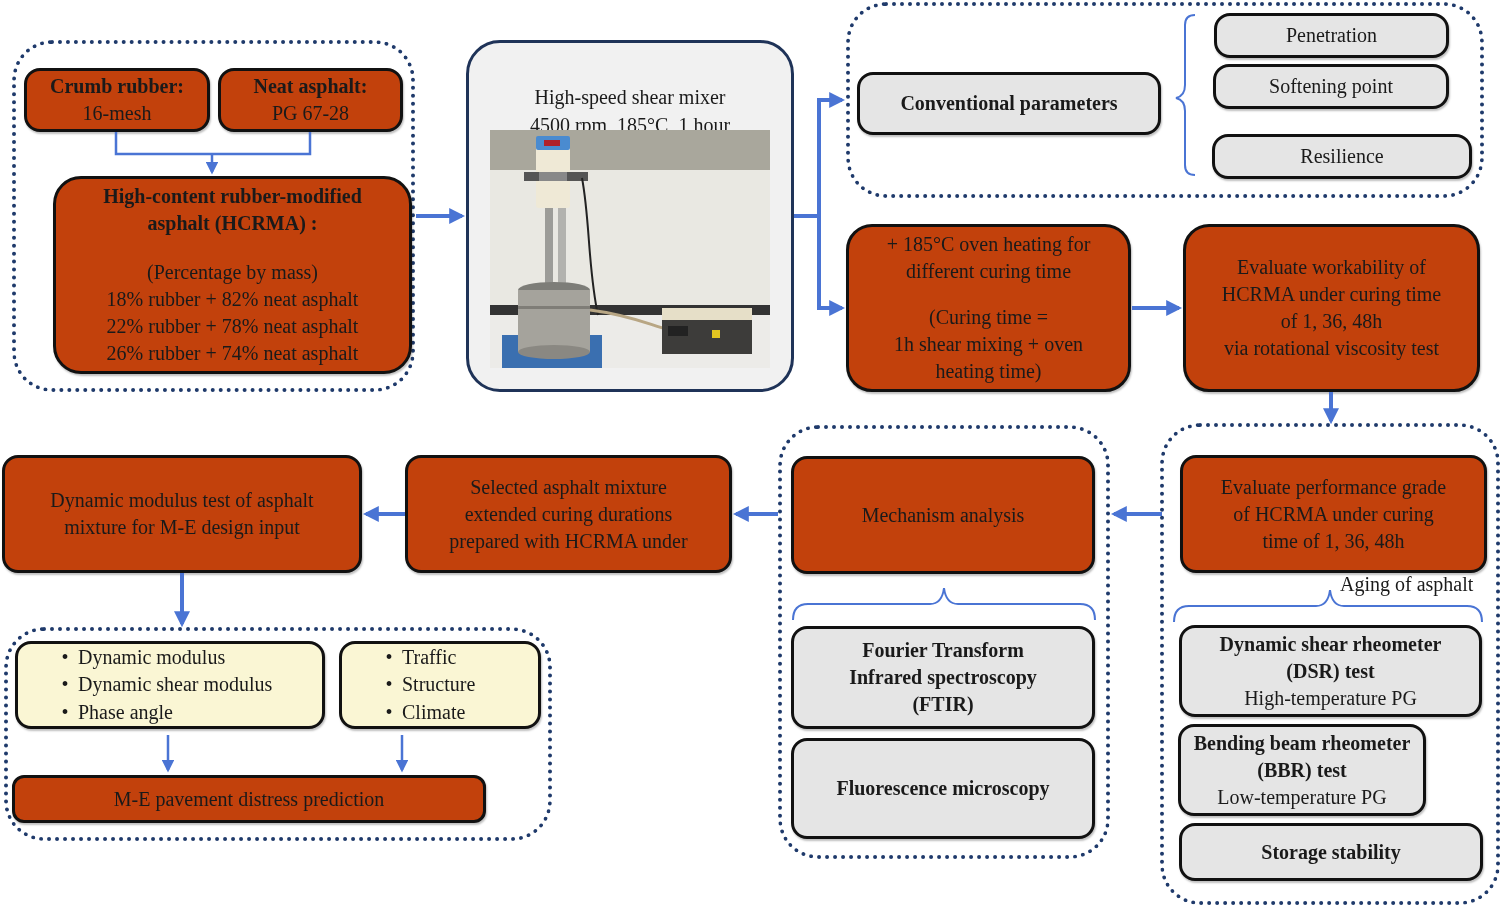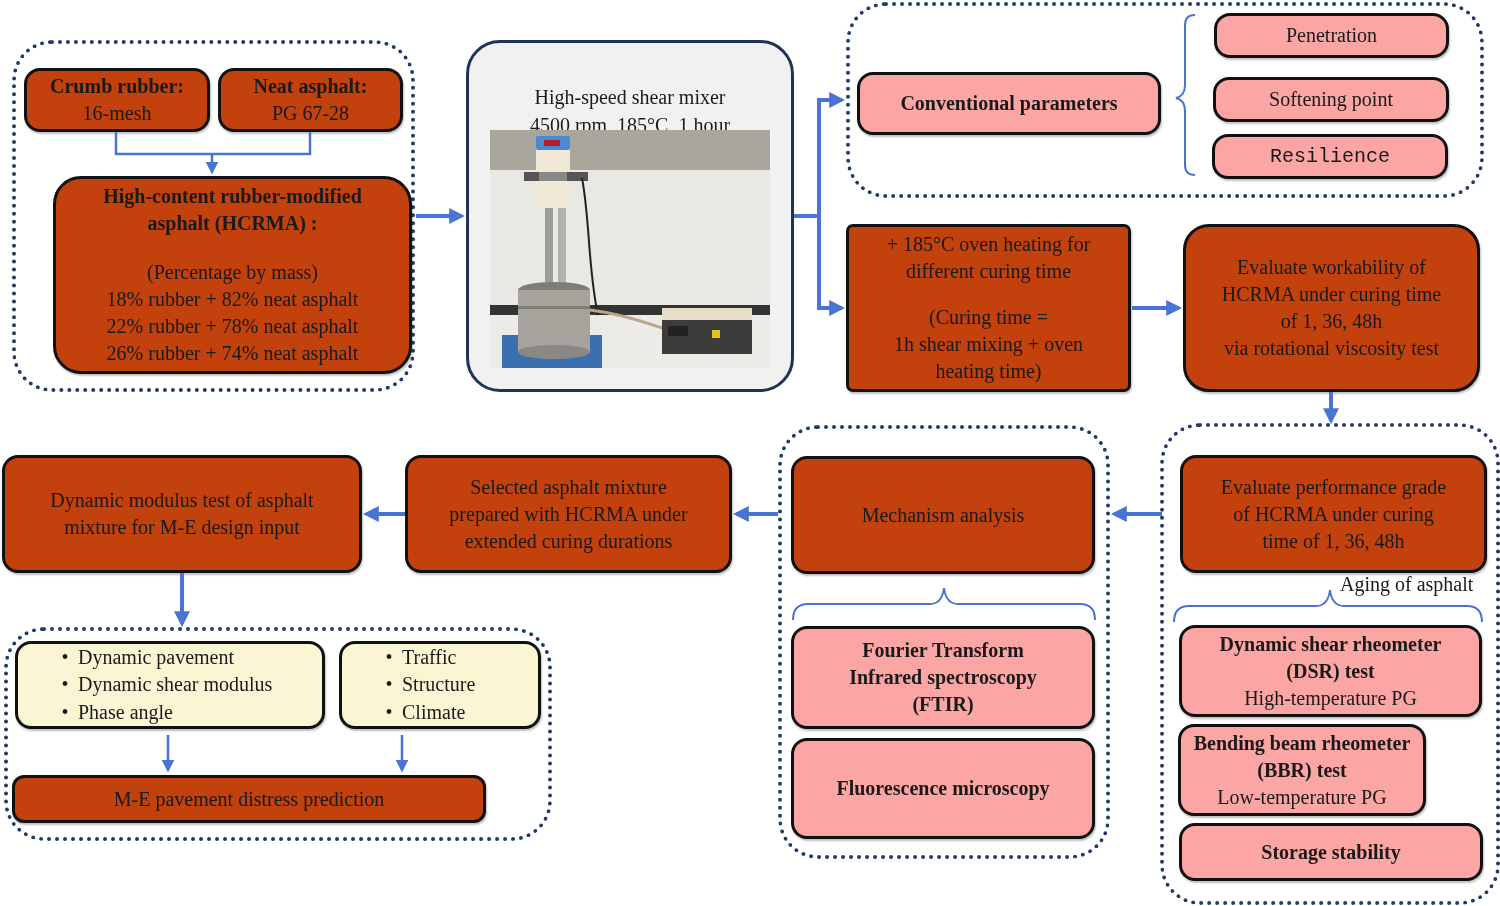--- a/index.html
+++ b/index.html
@@ -4,21 +4,21 @@
 <style>
   html, body { margin:0; padding:0; background:#ffffff; }
   body { width:1500px; height:906px; position:relative; overflow:hidden;
          font-family:"Liberation Serif", "DejaVu Serif", serif; color:#1a1a1a; }
   .abs { position:absolute; box-sizing:border-box; }
   .dotted { border:4px dotted #1f3a6b; border-radius:40px; }
   .box { border:3px solid #111; border-radius:16px; background:#c2410c;
          display:flex; flex-direction:column; align-items:center; justify-content:center;
          text-align:center; font-size:20px; line-height:27px; padding:4px 8px;
          box-shadow:1px 2px 2px rgba(0,0,0,0.25); }
-  .green { background:#fca5a5; }
+  .green { background:#e5e5e5; }
   .yellow { background:#faf6d4; }
   .bold { font-weight:bold; }
   .navy { border:3px solid #1f3358; border-radius:34px; background:#f1f1f1; }
   svg.overlay { position:absolute; left:0; top:0; }
   .bullets { list-style:none; margin:0; padding:0; text-align:left; }
   .bullets li { display:flex; font-size:20px; line-height:27.5px; }
   .bullets li .dot { width:26px; text-align:center; }
   .photo { position:absolute; left:490px; top:130px; width:280px; height:238px; overflow:hidden;
            background:#c9c6bd; }
   .label { position:absolute; font-size:20px; white-space:nowrap; }
@@ -79,28 +79,28 @@
   </svg>
 </div>
 
 <div class="abs dotted" style="left:846px;top:2px;width:638px;height:196px;"></div>
 <div class="abs box green bold" style="left:857px;top:72px;width:304px;height:63px;align-items:center;">
   <div>Conventional parameters</div>
 </div>
 <div class="abs box green" style="left:1214px;top:13px;width:235px;height:45px;">
   <div>Penetration</div>
 </div>
-<div class="abs box green" style="left:1213px;top:77px;width:236px;height:45px;">
+<div class="abs box green" style="left:1213px;top:64px;width:236px;height:45px;">
   <div>Softening point</div>
 </div>
-<div class="abs box green" style="left:1212px;top:134px;width:236px;height:45px;font-family:Liberation Mono, monospace;">
+<div class="abs box green" style="left:1212px;top:134px;width:260px;height:45px;">
   <div>Resilience</div>
 </div>
 
-<div class="abs box" style="left:846px;top:224px;width:285px;height:168px;border-radius:7px;">
+<div class="abs box" style="left:846px;top:224px;width:285px;height:168px;border-radius:26px;">
   <div>+ 185°C oven heating for</div>
   <div>different curing time</div>
   <div style="height:27px"></div>
   <div>(Curing time =</div>
   <div>1h shear mixing + oven</div>
   <div>heating time)</div>
 </div>
 
 <div class="abs box" style="left:1183px;top:224px;width:297px;height:168px;border-radius:26px;">
   <div>Evaluate workability of</div>
@@ -138,34 +138,34 @@
   <div>Fourier Transform</div>
   <div>Infrared spectroscopy</div>
   <div>(FTIR)</div>
 </div>
 <div class="abs box green bold" style="left:791px;top:738px;width:304px;height:101px;">
   <div>Fluorescence microscopy</div>
 </div>
 
 <div class="abs box" style="left:405px;top:455px;width:327px;height:118px;">
   <div>Selected asphalt mixture</div>
+  <div>extended curing durations</div>
   <div>prepared with HCRMA under</div>
-  <div>extended curing durations</div>
 </div>
 <div class="abs box" style="left:2px;top:455px;width:360px;height:118px;">
   <div>Dynamic modulus test of asphalt</div>
   <div>mixture for M-E design input</div>
 </div>
 
 <div class="abs dotted" style="left:4px;top:627px;width:548px;height:214px;"></div>
 <div class="abs box yellow" style="left:15px;top:641px;width:310px;height:88px;align-items:flex-start;padding-left:34px;">
   <ul class="bullets">
     <li>
         <span class="dot">•</span>
-        <span>Dynamic pavement</span>
+        <span>Dynamic modulus</span>
       </li>
     <li>
         <span class="dot">•</span>
         <span>Dynamic shear modulus</span>
       </li>
     <li>
         <span class="dot">•</span>
         <span>Phase angle</span>
       </li>
   </ul>

